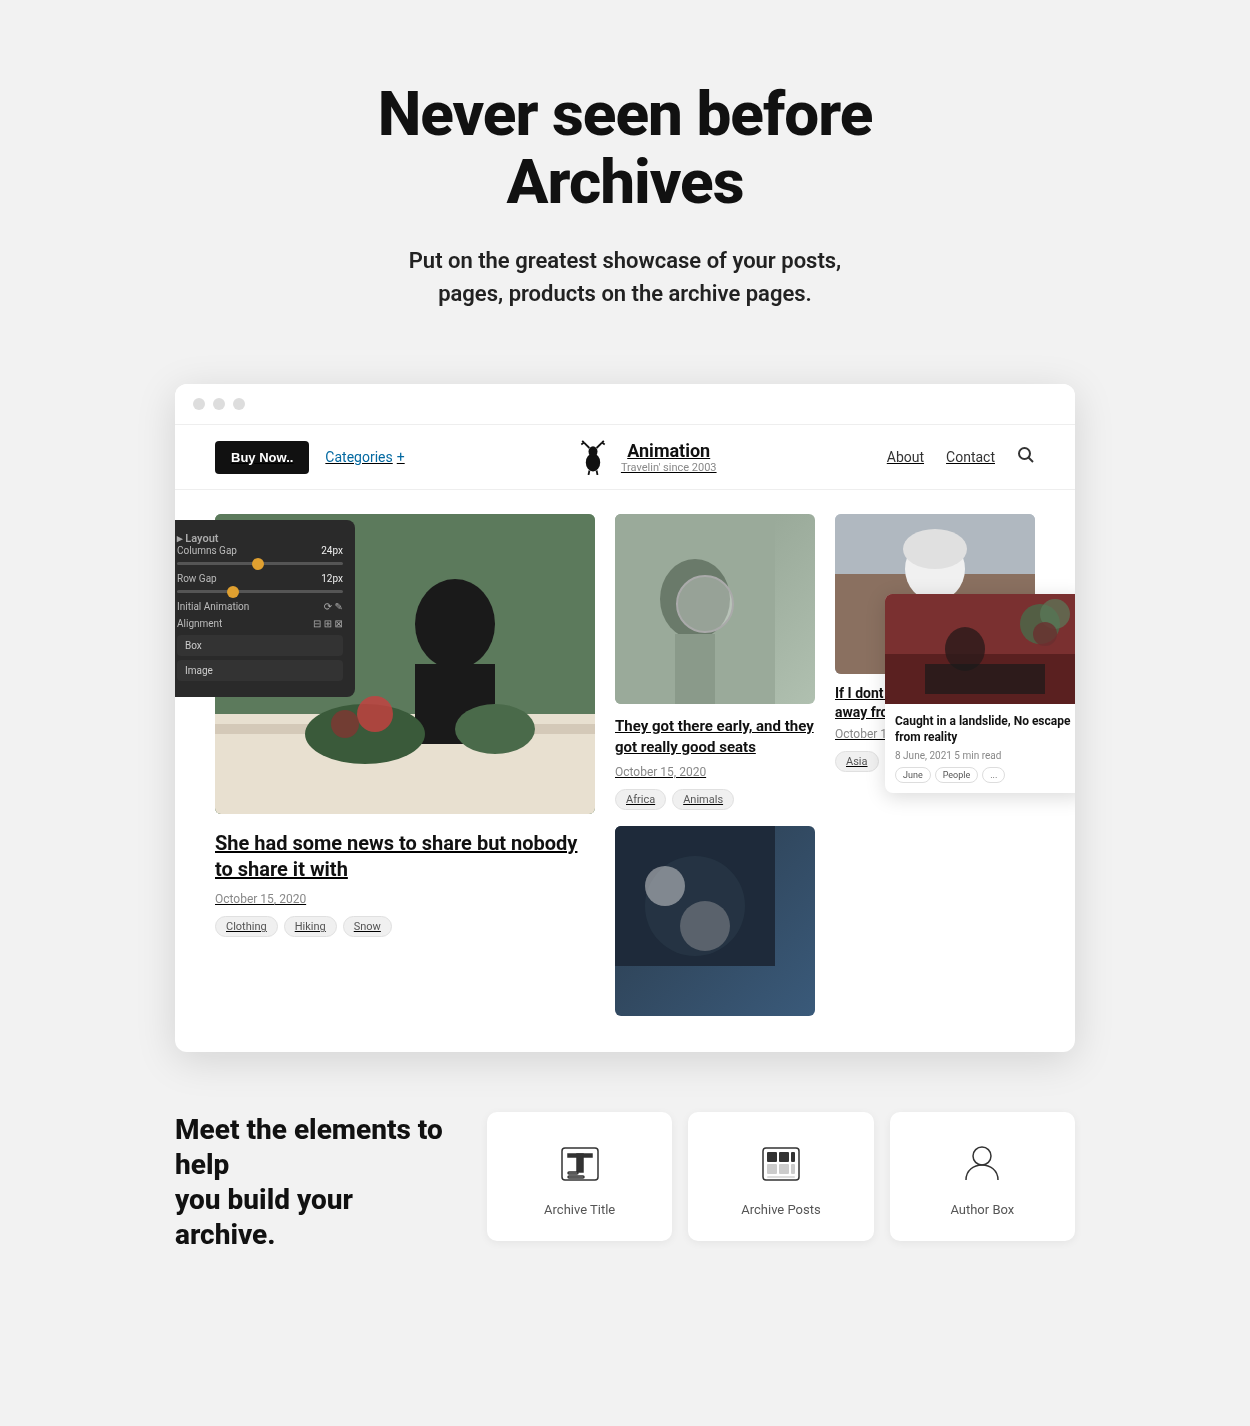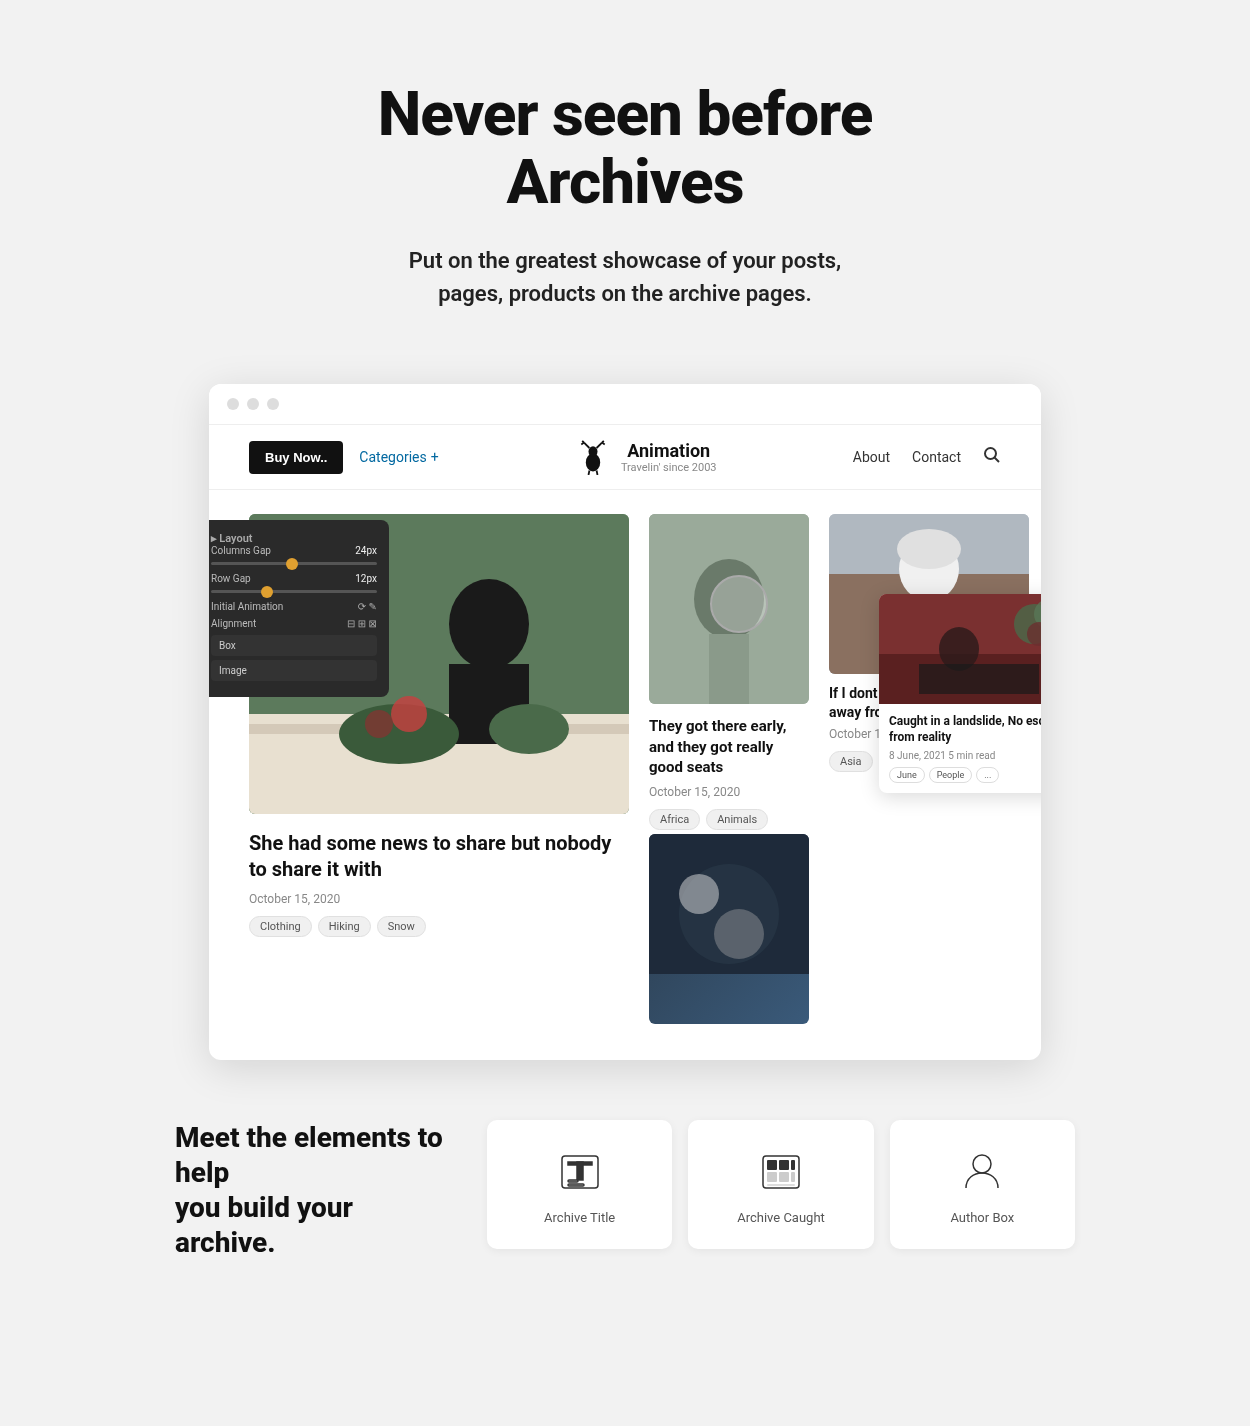--- a/index.html
+++ b/index.html
@@ -29,27 +29,28 @@
     }
     .hero-subtitle {
       font-size: 22px;
       font-weight: 600;
       color: #222;
       line-height: 1.5;
     }
 
     
     .browser-mockup {
-      width: 832px;
+      width: 900px;
       background: #fff;
       border-radius: 12px;
       box-shadow: 0 8px 40px rgba(0,0,0,0.13);
       overflow: hidden;
       position: relative;
       margin-bottom: 60px;
+      text-decoration: underline;
     }
     .browser-bar {
       background: #fff;
       padding: 14px 18px;
       display: flex;
       align-items: center;
       gap: 8px;
       border-bottom: 1px solid #eee;
     }
     .browser-dot {
@@ -185,21 +186,21 @@
     .tag {
       font-size: 11px;
       color: #555;
       background: #f0f0f0;
       padding: 3px 10px;
       border-radius: 20px;
       border: 1px solid #e0e0e0;
     }
 
     
-    .mid-col { display: flex; flex-direction: column; gap: 4px; }
+    .mid-col { display: flex; flex-direction: column; gap: 16px; }
 
     .post-card-mid {
       display: flex;
       flex-direction: column;
     }
     .post-img-mid {
       width: 100%;
       height: 190px;
       border-radius: 6px;
       overflow: hidden;
@@ -570,21 +571,21 @@
 
           <rect x="10" y="12" width="10" height="10" rx="1" fill="#333"></rect>
           <rect x="22" y="12" width="10" height="10" rx="1" fill="#333"></rect>
           <rect x="34" y="12" width="4" height="10" rx="1" fill="#333"></rect>
           <rect x="10" y="24" width="10" height="10" rx="1" fill="#ccc"></rect>
           <rect x="22" y="24" width="10" height="10" rx="1" fill="#ccc"></rect>
           <rect x="34" y="24" width="4" height="10" rx="1" fill="#ccc"></rect>
           <rect x="10" y="36" width="28" height="2" rx="1" fill="#ddd"></rect>
         </svg>
       </div>
-      <span class="element-label">Archive Caught</span>
+      <span class="element-label">Archive Posts</span>
     </div>
 
     <div class="element-card">
       <div class="element-icon">
         <svg width="48" height="48" viewBox="0 0 48 48" fill="none">
 
           <circle cx="24" cy="16" r="9" stroke="#333" stroke-width="1.5" fill="none"></circle>
 
           <path d="M8 40 C8 30 16 25 24 25 C32 25 40 30 40 40" stroke="#333" stroke-width="1.5" fill="none"></path>
         </svg>

